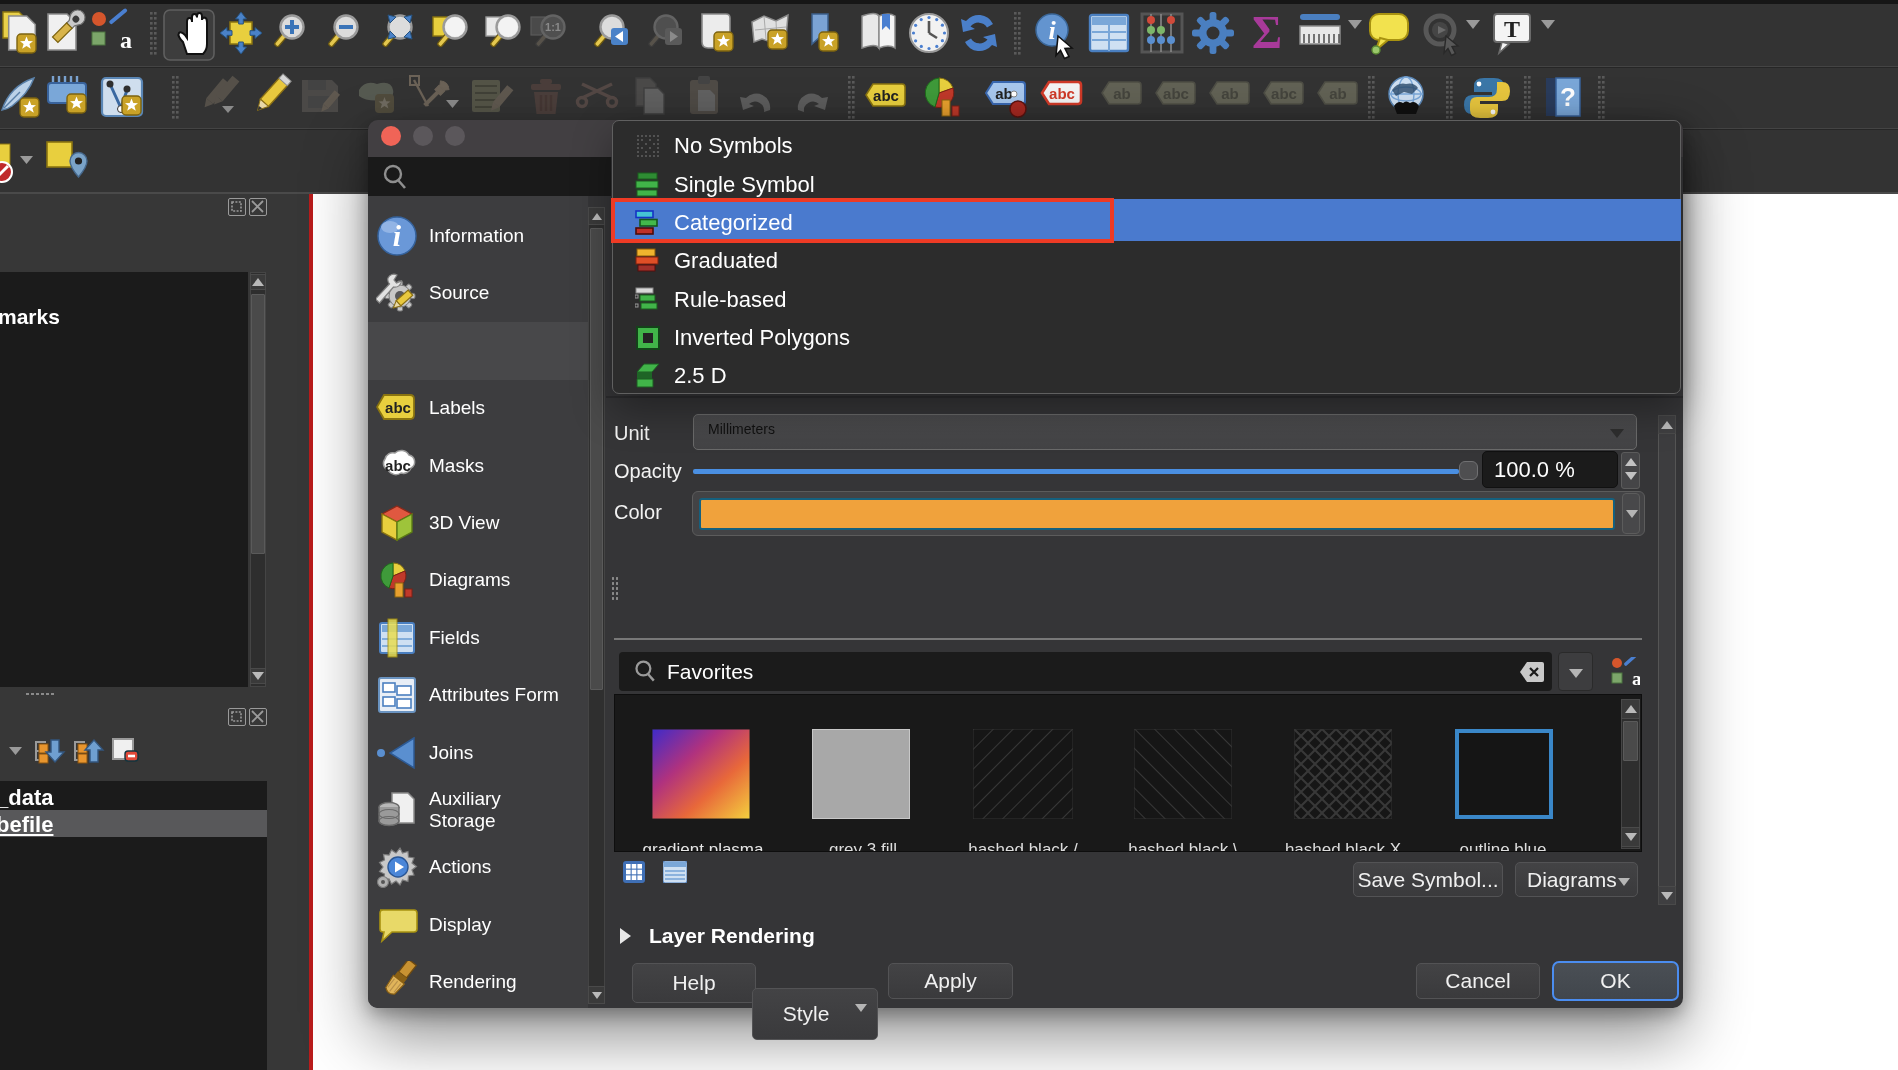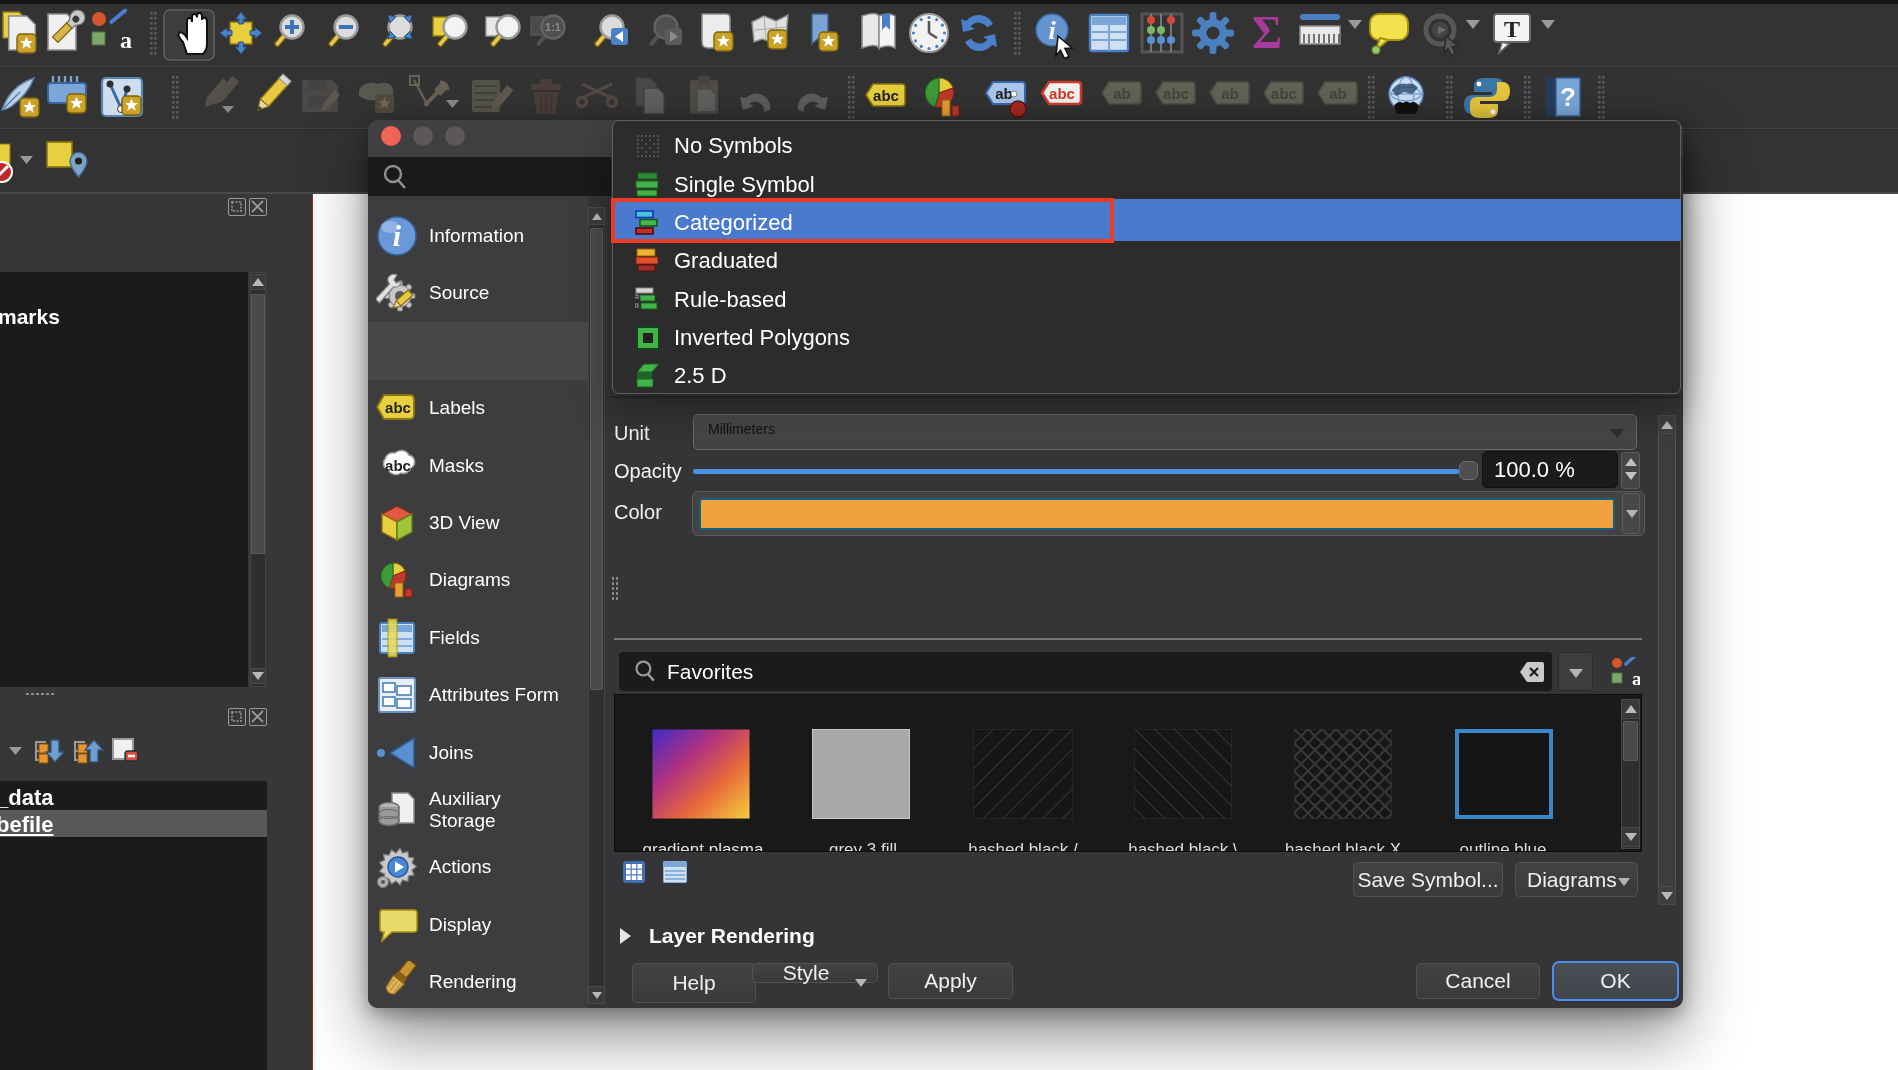--- a/index.html
+++ b/index.html
@@ -8,21 +8,21 @@
   #screen { position:relative; width:1898px; height:1070px; background:#ffffff; }
 
   
   #topbar { position:absolute; left:0; top:0; width:1898px; height:194px; background:#333333; }
   #topbar .row1 { position:absolute; left:0; top:0; width:1898px; height:4px; background:#161616; }
   #topbar .sep1 { position:absolute; left:0; top:66px; width:1898px; height:2px; background:#262626; border-top:1px solid #444; }
   #topbar .sep2 { position:absolute; left:0; top:128px; width:1898px; height:2px; background:#262626; border-top:1px solid #444; }
   #topbar .sep3 { position:absolute; left:0; top:192px; width:1898px; height:2px; background:#4a4a4a; }
 
   
-  #dock { position:absolute; left:0; top:194px; width:313px; height:876px; background:#373737; border-right:1px solid #b91c1c; }
+  #dock { position:absolute; left:0; top:194px; width:313px; height:876px; background:#373737; border-right:4px solid #b91c1c; }
   .panelbtn { position:absolute; width:18px; height:18px; border:1.5px solid #9a9a9a; border-radius:2px; }
   .listbox { position:absolute; background:#1b1b1b; }
   .vscroll { position:absolute; background:#2e2e2e; border:1px solid #454545; }
   .sbtn { position:absolute; background:#3a3a3a; border:1px solid #4a4a4a; display:flex; align-items:center; justify-content:center; }
   .tri-up { width:0; height:0; border-left:6px solid transparent; border-right:6px solid transparent; border-bottom:8px solid #b9b9b9; }
   .tri-dn { width:0; height:0; border-left:6px solid transparent; border-right:6px solid transparent; border-top:8px solid #b9b9b9; }
   .shandle { position:absolute; background:#4a4a4a; border:1px solid #5a5a5a; border-radius:1px; }
 
   
   #dialog { position:absolute; left:368px; top:120px; width:1315px; height:888px;
@@ -993,21 +993,21 @@
       <div class="btn" style="left:747px; top:666px; width:150px; height:35px;">Save Symbol...</div>
       <div class="btn" style="left:909px; top:666px; width:123px; height:35px; justify-content:flex-start;">
           <span style="margin-left:11px;">Diagrams</span>
           <div class="caret" style="position:absolute;right:7px;top:15px;border-left-width:6px;border-right-width:6px;border-top-width:8px;"></div>
         </div>
 
       <div style="position:absolute;left:14px;top:732px;width:0;height:0;border-top:8px solid transparent;border-bottom:8px solid transparent;border-left:11px solid #e8e8e8;"></div>
       <div style="position:absolute;left:43px;top:728px;color:#fff;font-size:21px;font-weight:bold;">Layer Rendering</div>
 
       <div class="btn" style="left:26px; top:767px; width:124px; height:40px;">Help</div>
-      <div class="btn" style="left:146px; top:767px; width:126px; height:20px;">
+      <div class="btn" style="left:146px; top:792px; width:126px; height:52px;">
           <span style="margin-right:18px;">Style</span>
           <div class="caret" style="position:absolute;right:10px;top:15px;border-left-width:6px;border-right-width:6px;border-top-width:8px;"></div>
         </div>
       <div class="btn" style="left:282px; top:767px; width:125px; height:36px;">Apply</div>
       <div class="btn" style="left:810px; top:767px; width:124px; height:36px;">Cancel</div>
       <div class="btn" style="left:946px; top:765px; width:127px; height:40px; background:linear-gradient(#4a4f55,#41464c); border:2.5px solid #4b8df0; border-radius:7px;">OK</div>
 
       <div style="position:absolute;left:1052px;top:219px;width:18px;height:490px;background:#3d3d3f;border:1px solid #555;"></div>
       <div class="sbtn" style="left:1052px;top:219px;width:18px;height:19px;background:#3f3f41;">
           <div class="tri-up"></div>

